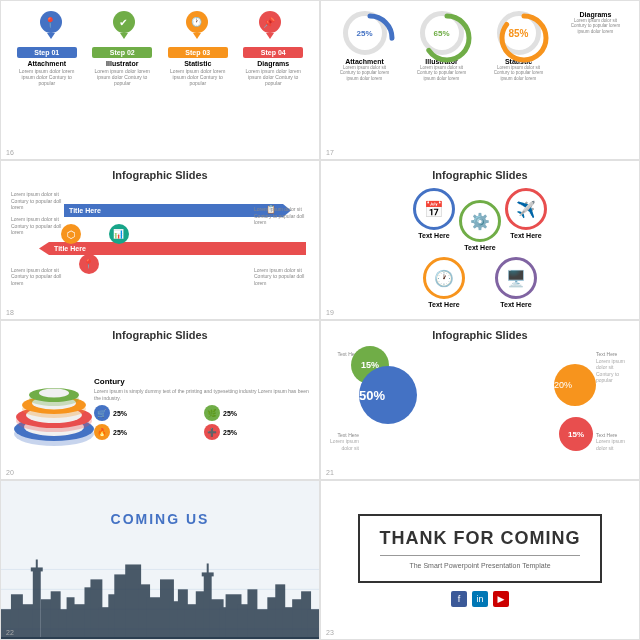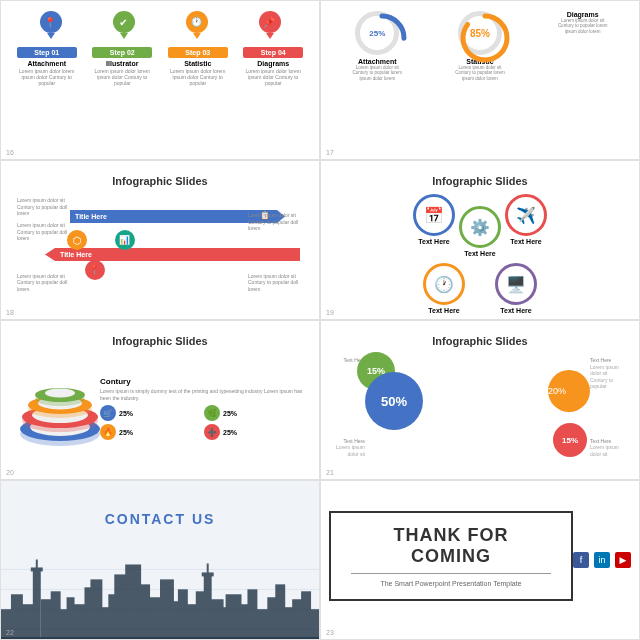--- a/index.html
+++ b/index.html
@@ -138,21 +138,21 @@
       font-size: 9px;
       font-weight: bold;
       position: relative;
       z-index: 1;
     }
     .circ-label { font-weight: bold; font-size: 7px; }
     .circ-text { color: #888; font-size: 4.5px; text-align: center; max-width: 55px; line-height: 1.2; }
 
     
     .slide-3, .slide-4, .slide-5, .slide-6 {
-      padding: 14px;
+      padding: 8px;
     }
     .slide-title {
       text-align: center;
       font-size: 11px;
       font-weight: bold;
       color: #333;
       margin-bottom: 5px;
     }
     .bubble-item {
       display: flex;
@@ -248,21 +248,21 @@
     .city-skyline {
       width: 100%;
       height: 90px;
       position: absolute;
       bottom: 0;
     }
 
     
     .slide-8 {
       display: flex;
-      flex-direction: row;
+      flex-direction: column;
       align-items: center;
       justify-content: center;
       background: #fff;
     }
     .thank-box {
       border: 2px solid #333;
       padding: 12px 20px;
       text-align: center;
       margin-bottom: 8px;
     }
@@ -355,20 +355,30 @@
       <div class="circ-ring" style="border-color:#e0e0e0;">
         <svg viewBox="0 0 54 54">
           <circle cx="27" cy="27" r="22" fill="none" stroke="#4472c4" stroke-width="5" stroke-dasharray="34.5 103.7" stroke-linecap="round" transform="rotate(-90 27 27)"></circle>
         </svg>
         <span class="circ-pct" style="color:#4472c4;font-size:8px;">25%</span>
       </div>
       <div class="circ-label">Attachment</div>
       <div class="circ-text">Lorem ipsum dolor sit Contury to popular lorem ipsum dolor lorem</div>
     </div>
 
+    <div class="circ-item">
+      <div class="circ-ring" style="border-color:#e0e0e0;">
+        <svg viewBox="0 0 54 54">
+          <circle cx="27" cy="27" r="22" fill="none" stroke="#70ad47" stroke-width="5" stroke-dasharray="89.9 48.4" stroke-linecap="round" transform="rotate(-90 27 27)"></circle>
+        </svg>
+        <span class="circ-pct" style="color:#70ad47;font-size:8px;">65%</span>
+      </div>
+      <div class="circ-label">Illustrator</div>
+      <div class="circ-text">Lorem ipsum dolor sit Contury to popular lorem ipsum dolor lorem</div>
+    </div>
 
     <div class="circ-item">
       <div class="circ-ring" style="border-color:#e0e0e0;">
         <svg viewBox="0 0 54 54">
           <circle cx="27" cy="27" r="22" fill="none" stroke="#f7941d" stroke-width="5" stroke-dasharray="117.5 20.9" stroke-linecap="round" transform="rotate(-90 27 27)"></circle>
         </svg>
         <span class="circ-pct" style="color:#f7941d;font-size:10px;">85%</span>
       </div>
       <div class="circ-label">Statistic</div>
       <div class="circ-text">Lorem ipsum dolor sit Contury to popular lorem ipsum dolor lorem</div>
@@ -513,37 +523,37 @@
     <div style="position:absolute;top:0px;left:22px;width:38px;height:38px;border-radius:50%;background:#70ad47;display:flex;align-items:center;justify-content:center;color:white;font-size:9px;font-weight:bold;">
       <span>15%</span>
     </div>
 
     <div style="position:absolute;top:5px;right:0px;font-size:5px;color:#888;width:35px;line-height:1.3;">Text Here<br><span style="color:#aaa;">Lorem ipsum dolor sit Contury to popular</span></div>
 
     <div style="position:absolute;top:18px;right:35px;width:42px;height:42px;border-radius:50%;background:#f7941d;display:flex;align-items:center;justify-content:flex-start;color:white;font-size:9px;font-weight:normal;">
       <span>20%</span>
     </div>
 
-    <div style="position:absolute;top:20px;left:30px;width:58px;height:58px;border-radius:50%;background:#4472c4;display:flex;align-items:center;justify-content:center;color:white;font-size:13px;font-weight:bold;z-index:2;">
+    <div style="position:absolute;top:20px;left:30px;width:58px;height:58px;border-radius:50%;background:#4472c4;display:flex;align-items:center;color:white;font-size:13px;font-weight:bold;z-index:2;">
       <span>50%</span>
     </div>
 
     <div style="position:absolute;bottom:5px;left:0px;font-size:5px;color:#888;width:30px;line-height:1.3;text-align:right;">Text Here<br><span style="color:#aaa;">Lorem ipsum dolor sit</span></div>
 
     <div style="position:absolute;bottom:5px;right:38px;width:34px;height:34px;border-radius:50%;background:#e84e4e;display:flex;align-items:center;justify-content:center;color:white;font-size:8px;font-weight:bold;">
       <span>15%</span>
     </div>
 
     <div style="position:absolute;bottom:5px;right:0px;font-size:5px;color:#888;width:35px;line-height:1.3;">Text Here<br><span style="color:#aaa;">Lorem ipsum dolor sit</span></div>
   </div>
   <div class="slide-num">21</div>
 </div>
 
 <div class="slide slide-7">
-  <div class="contact-title">CONTACT US</div>
+  <div class="contact-title">COMING US</div>
 
   <svg class="city-skyline" viewBox="0 0 320 90" preserveAspectRatio="xMidYMax meet">
 
     <line x1="0" y1="20" x2="320" y2="20" stroke="#c8d8e8" stroke-width="0.5"></line>
     <line x1="0" y1="40" x2="320" y2="40" stroke="#c8d8e8" stroke-width="0.5"></line>
     <line x1="0" y1="60" x2="320" y2="60" stroke="#c8d8e8" stroke-width="0.5"></line>
     <line x1="0" y1="80" x2="320" y2="80" stroke="#c8d8e8" stroke-width="0.5"></line>
 
     <g fill="#2c3e50" opacity="0.85">
 

